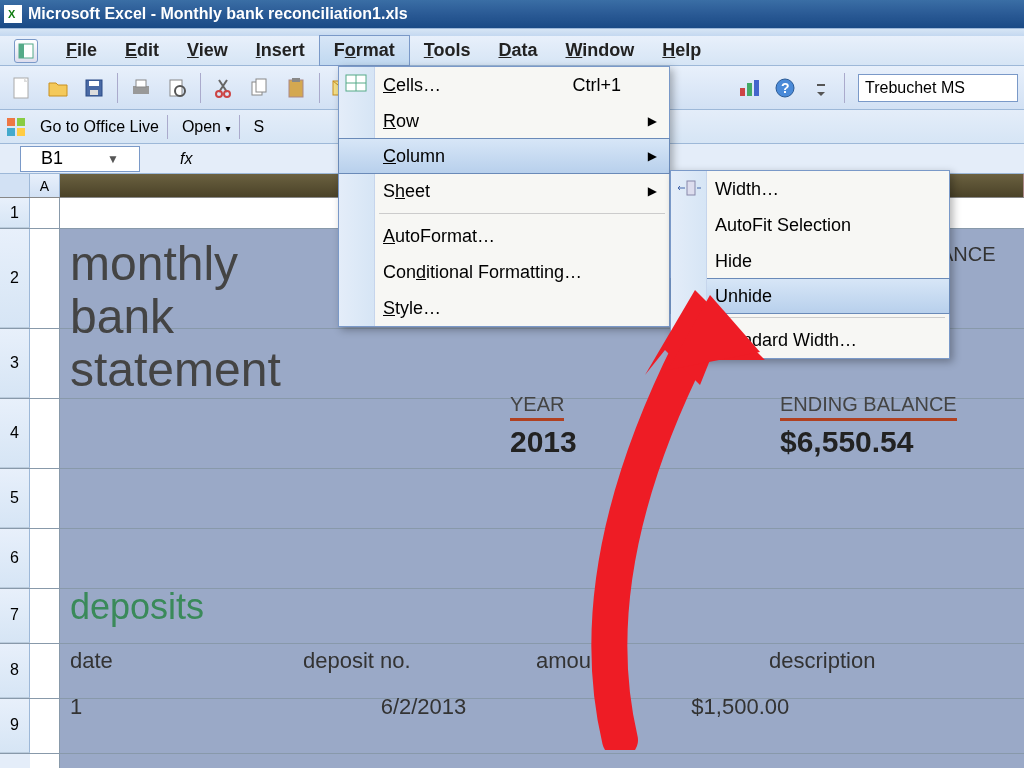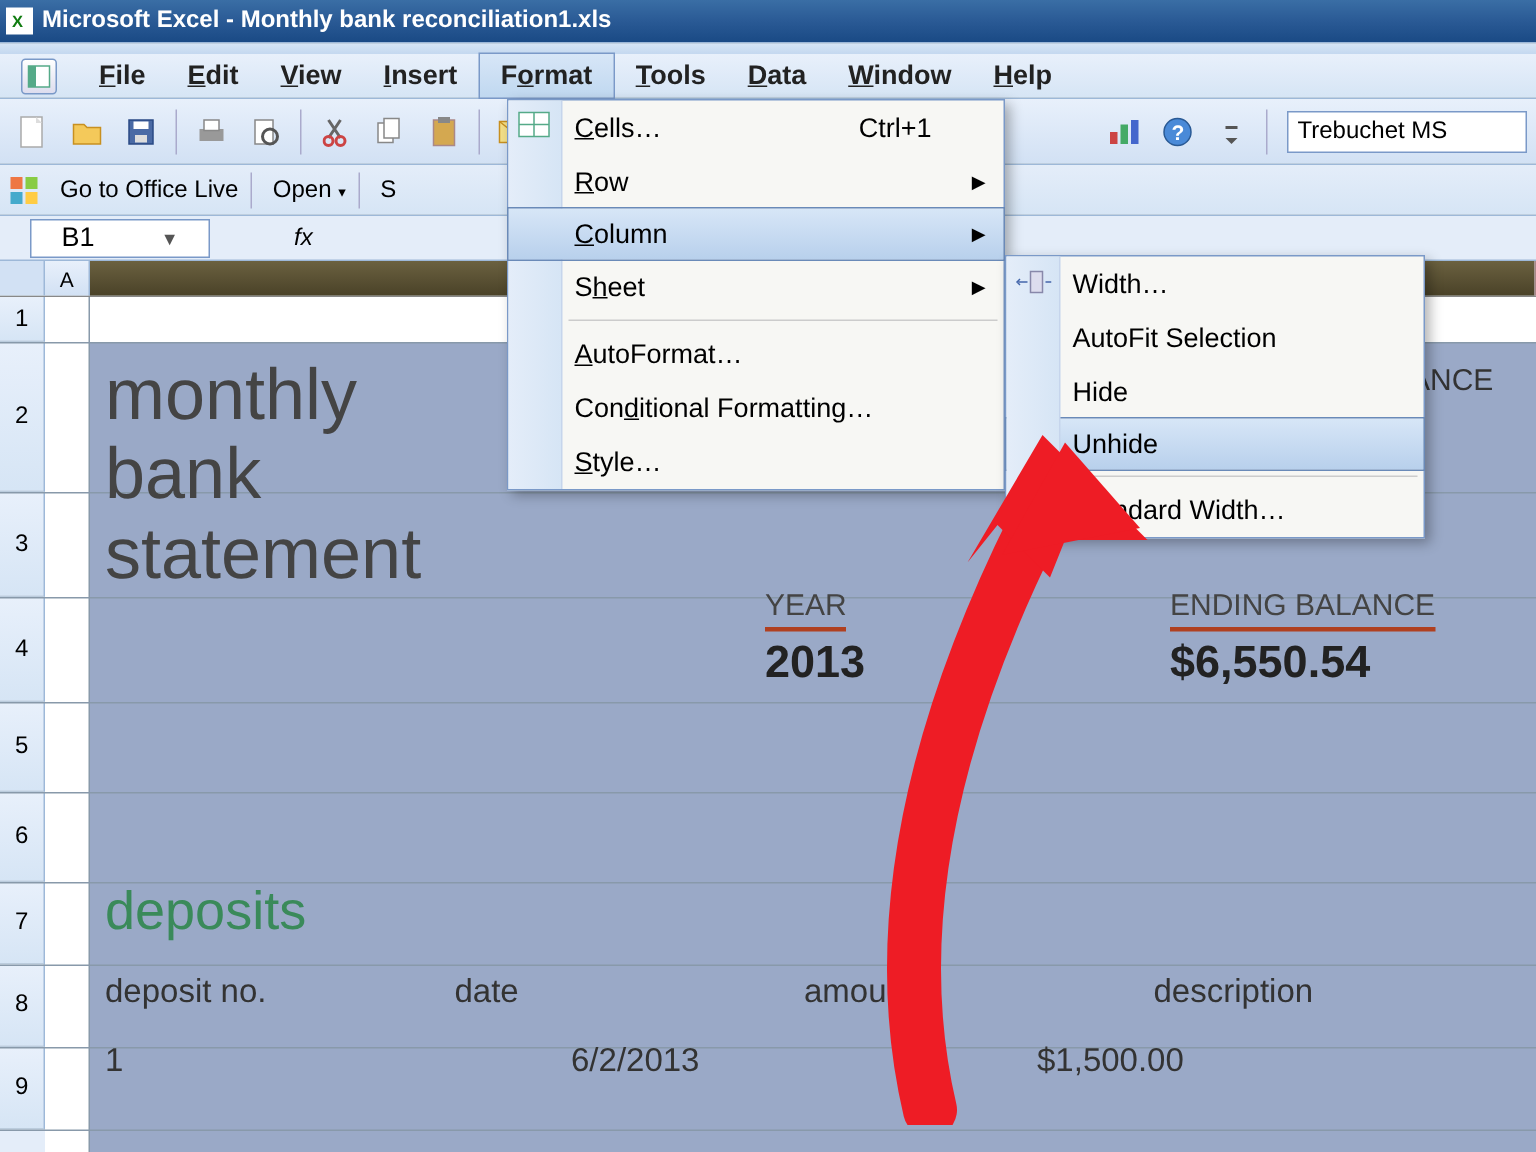--- a/index.html
+++ b/index.html
@@ -116,21 +116,20 @@
   padding: 3px 8px;
   font-size: 16px;
   border-right: 1px solid #aac;
 }
 .namebox-row {
   height: 30px;
   display: flex;
   align-items: center;
   background: #e4edf9;
   border-bottom: 1px solid #9db8d8;
-  gap: 16px;
 }
 .namebox {
   width: 120px;
   height: 26px;
   background: #fff;
   border: 1px solid #7a99c8;
   margin-left: 20px;
   font-size: 18px;
   display: flex;
   align-items: center;
@@ -475,22 +474,22 @@
         <div class="yr-lbl">YEAR</div>
         <div class="yr-val">2013</div>
       </div>
       <div class="end-block">
         <div class="yr-lbl" style="border-color:#b04020">ENDING BALANCE</div>
         <div class="yr-val">$6,550.54</div>
       </div>
 
       <div class="deposits-hdr" style="margin-top:190px">deposits</div>
       <div class="labels-row">
+        <div class="colc">date</div>
         <div class="colc">deposit no.</div>
-        <div class="colc">date</div>
         <div class="colc">amount</div>
         <div class="colc">description</div>
       </div>
       <div class="data-row">
         <div class="colc">1</div>
         <div class="colc">6/2/2013</div>
         <div class="colc">$1,500.00</div>
       </div>
     </div>
   </div>

